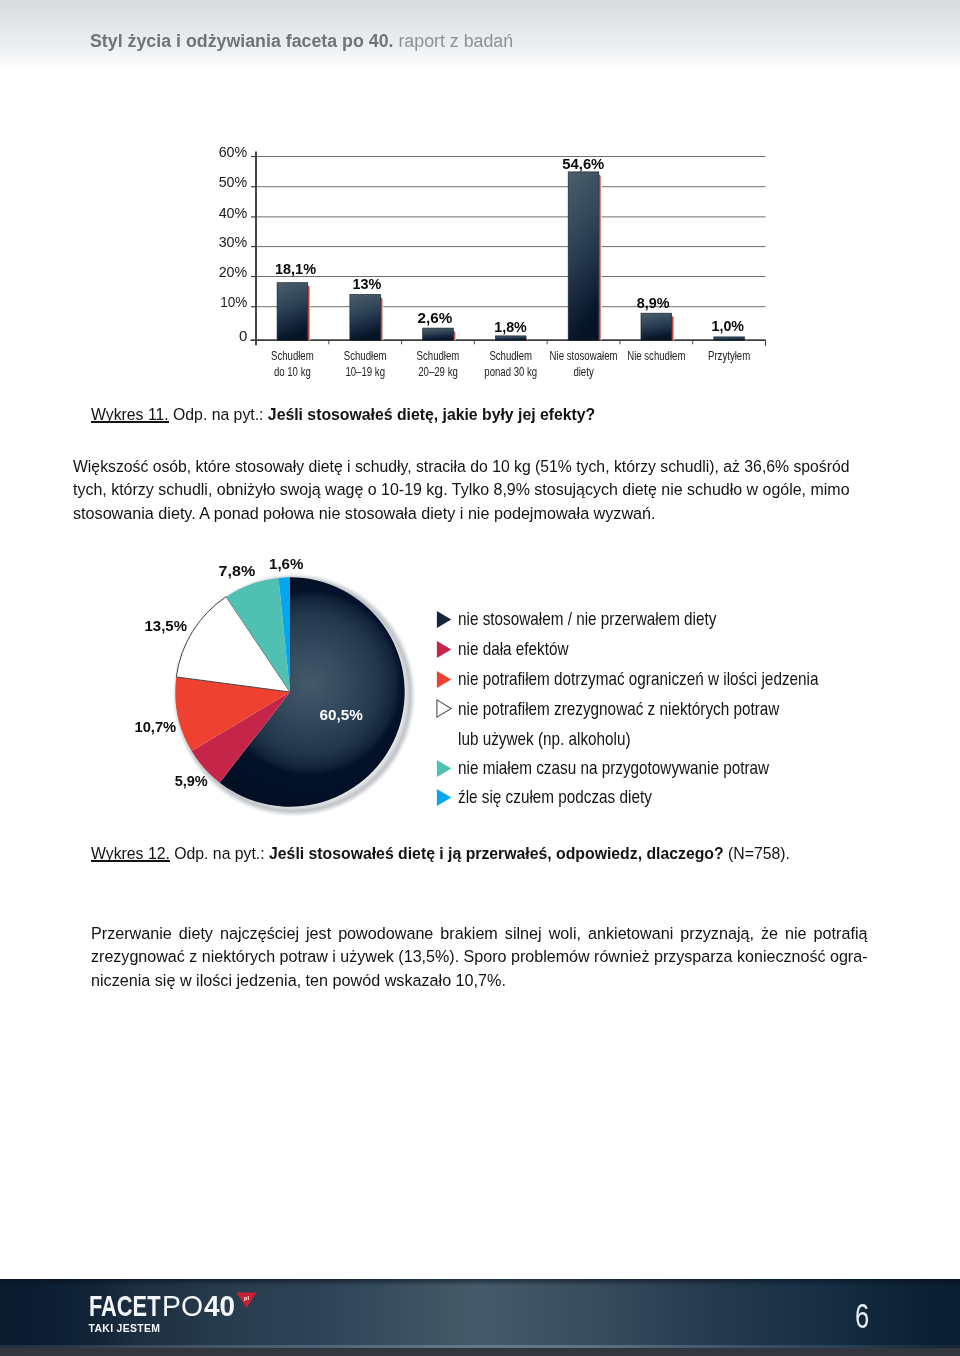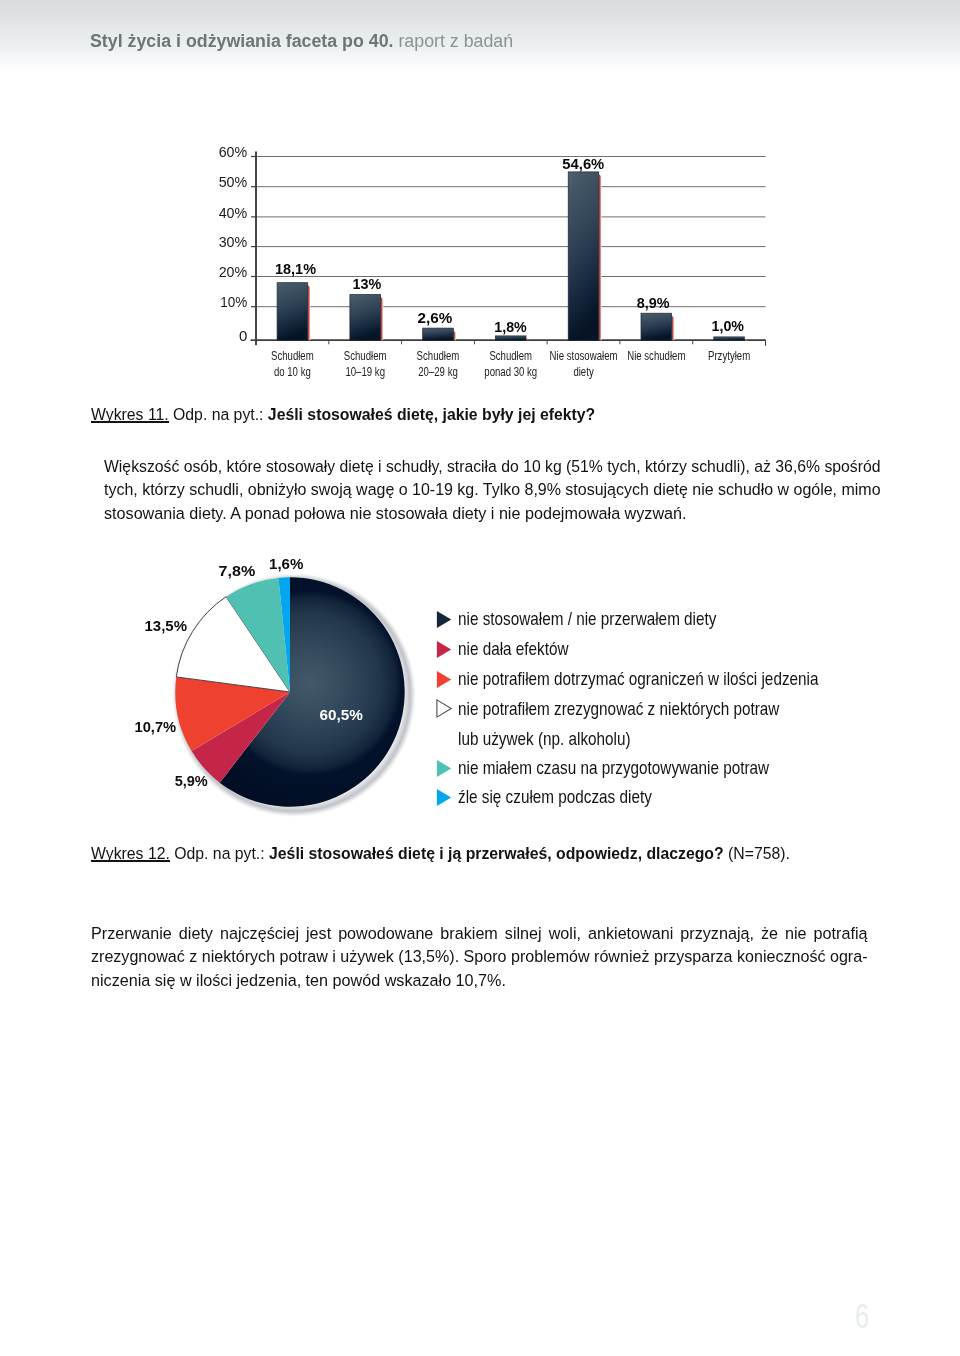--- a/index.html
+++ b/index.html
@@ -155,21 +155,21 @@
         <rect x="713.8" y="336.9" width="30.6" height="3.4" fill="url(#barg)" stroke="#1b2733" stroke-width="0.7"></rect>
         <text x="711.5" y="331.3" font-size="15" font-weight="700" fill="#090909" textLength="32.5" lengthAdjust="spacingAndGlyphs">1,0%</text>
         <text x="708.0" y="360.3" font-size="13.6" fill="#222222" textLength="42.2" lengthAdjust="spacingAndGlyphs">Przytyłem</text>
       </svg>
     </div>
 
   <div class="cap" style="left:90.7px;top:405px;">
     <span class="u">Wykres 11.</span><span> Odp. na pyt.: </span><span class="bold">Jeśli stosowałeś dietę, jakie były jej efekty?</span>
   </div>
 
-  <div class="para" id="para1" style="left:104px;top:455px;width:826px;">
+  <div class="para" id="para1" style="left:73px;top:455px;width:826px;">
       <div class="pline" style="transform: scaleX(0.9167);"><span style="display: inline-block; white-space: nowrap;">Większość osób, które stosowały dietę i schudły, straciła do 10 kg (51% tych, którzy schudli), aż 36,6% spośród</span></div>
       <div class="pline" style="transform: scaleX(0.9293);"><span style="display: inline-block; white-space: nowrap;">tych, którzy schudli, obniżyło swoją wagę o 10-19 kg. Tylko 8,9% stosujących dietę nie schudło w ogóle, mimo</span></div>
       <div class="pline" style="transform: scaleX(0.94);"><span style="display: inline-block; white-space: nowrap;">stosowania diety. A ponad połowa nie stosowała diety i nie podejmowała wyzwań.</span></div>
     </div>
 
   <div class="chart" id="piechart" style="left:0px;top:0px;">
       <svg width="960" height="340" style="position:absolute;left:0;top:545px">
         <defs>
           <radialGradient id="pg" gradientUnits="userSpaceOnUse" cx="310" cy="138" r="122">
       <stop offset="0" stop-color="#435a6b"></stop>
@@ -241,14 +241,33 @@
   <div class="cap" style="left:90.7px;top:844px;">
     <span class="u">Wykres 12.</span><span> Odp. na pyt.:  </span><span class="bold">Jeśli stosowałeś dietę i ją przerwałeś, odpowiedz, dlaczego?</span><span> (N=758).</span>
   </div>
 
   <div class="para" id="para2" style="left:90.7px;top:922px;width:826px;">
       <div class="pline" style="transform: scaleX(0.94);"><span style="display: inline-block; white-space: nowrap; word-spacing: 2.681px;">Przerwanie diety najczęściej jest powodowane brakiem silnej woli, ankietowani przyznają, że nie potrafią</span></div>
       <div class="pline" style="transform: scaleX(0.9354);"><span style="display: inline-block; white-space: nowrap;">zrezygnować z niektórych potraw i używek (13,5%). Sporo problemów również przysparza konieczność ogra-</span></div>
       <div class="pline" style="transform: scaleX(0.94);"><span style="display: inline-block; white-space: nowrap;">niczenia się w ilości jedzenia, ten powód wskazało 10,7%.</span></div>
     </div>
 
+  <div class="footer">
+    <div class="footer-bg"></div>
+
+    <div class="footer-topdark"></div>
+    <div class="footer-line"></div>
+    <div class="footer-foot"></div>
+    <div class="logo">
+      <div class="l1">
+          <span class="f">FACET</span>
+          <span class="p">PO</span>
+          <span class="n">40</span>
+        </div>
+      <svg class="logo-tri" width="21" height="17" viewBox="0 0 21 17">
+        <path d="M0.4 0.4 L20.6 0.4 L10.5 16.0 Z" fill="#c62034"></path>
+        <text x="10.5" y="8.2" font-family="Liberation Sans, sans-serif" font-size="5.4" font-weight="700" fill="#ffffff" text-anchor="middle">pl</text>
+      </svg>
+      <div class="l2">TAKI JESTEM</div>
+    </div>
+  </div>
   <div class="pageno">6</div>
 </div>
 
 </body></html>

